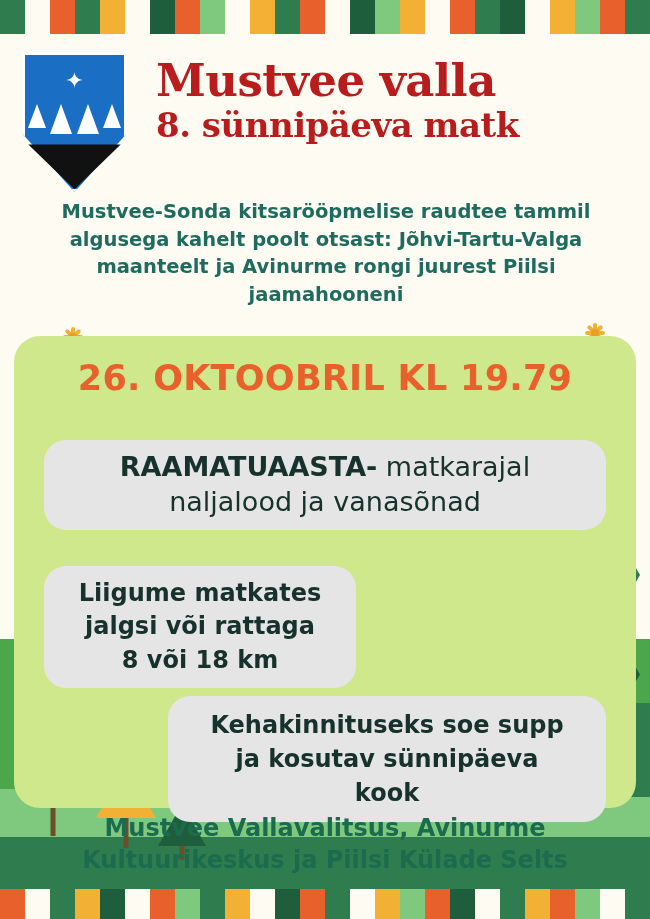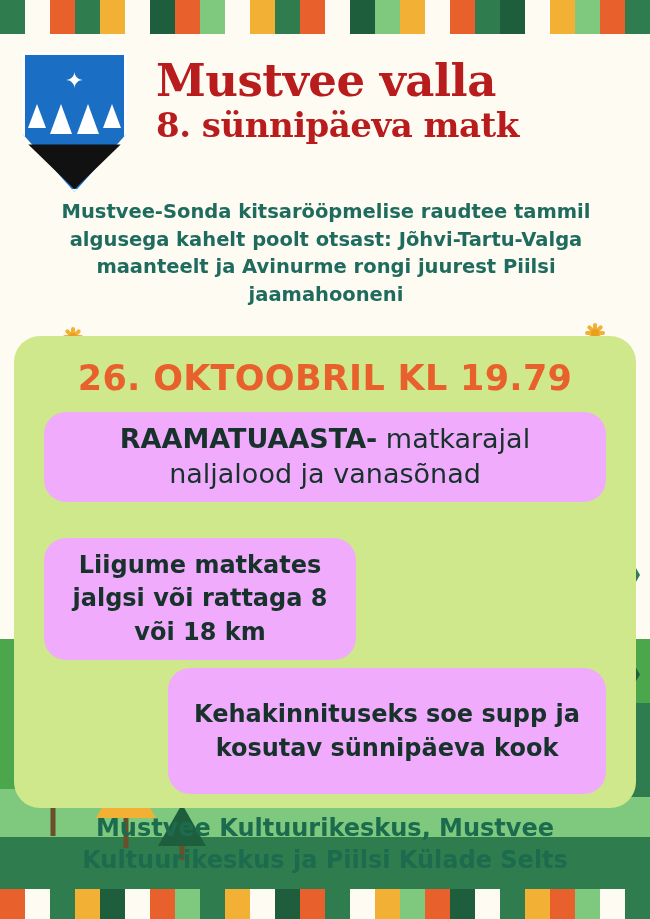--- a/index.html
+++ b/index.html
@@ -193,29 +193,30 @@
     width: 650px;
     text-align: center;
     color: #e8602c;
     font-weight: bold;
     font-size: 35px;
     letter-spacing: 0.3px;
   }
 
   .card {
     position: absolute;
-    background: #f0abfc;
+    background: #e5e5e5;
     border-radius: 22px;
     color: #17312b;
     font-weight: bold;
     display: flex;
     align-items: center;
     justify-content: center;
     text-align: center;
-    padding: 12px 18px;
+    padding: 12px 34px;
+    margin-top: 28px;
   }
   .card-book {
     left: 44px; top: 412px; width: 562px; height: 90px;
     font-size: 27px; line-height: 1.28;
     font-weight: normal;
   }
   .card-book b { font-weight: bold; }
   .card-move {
     left: 44px; top: 538px; width: 312px; height: 122px;
     font-size: 24px; line-height: 1.38;
@@ -396,15 +397,15 @@
     <div class="card card-book">
       <div>
         <b>RAAMATUAASTA-</b><span> matkarajal naljalood ja vanasõnad</span>
       </div>
     </div>
 
     <div class="card card-move">Liigume matkates jalgsi või rattaga 8 või 18 km</div>
 
     <div class="card card-food">Kehakinnituseks soe supp ja kosutav sünnipäeva kook</div>
 
-    <div class="footer">Mustvee Kultuurikeskus, Mustvee Kultuurikeskus ja Piilsi Külade Selts</div>
+    <div class="footer">Mustvee Vallavalitsus, Avinurme Kultuurikeskus ja Piilsi Külade Selts</div>
   </div>
 </div>
 
 </body></html>

